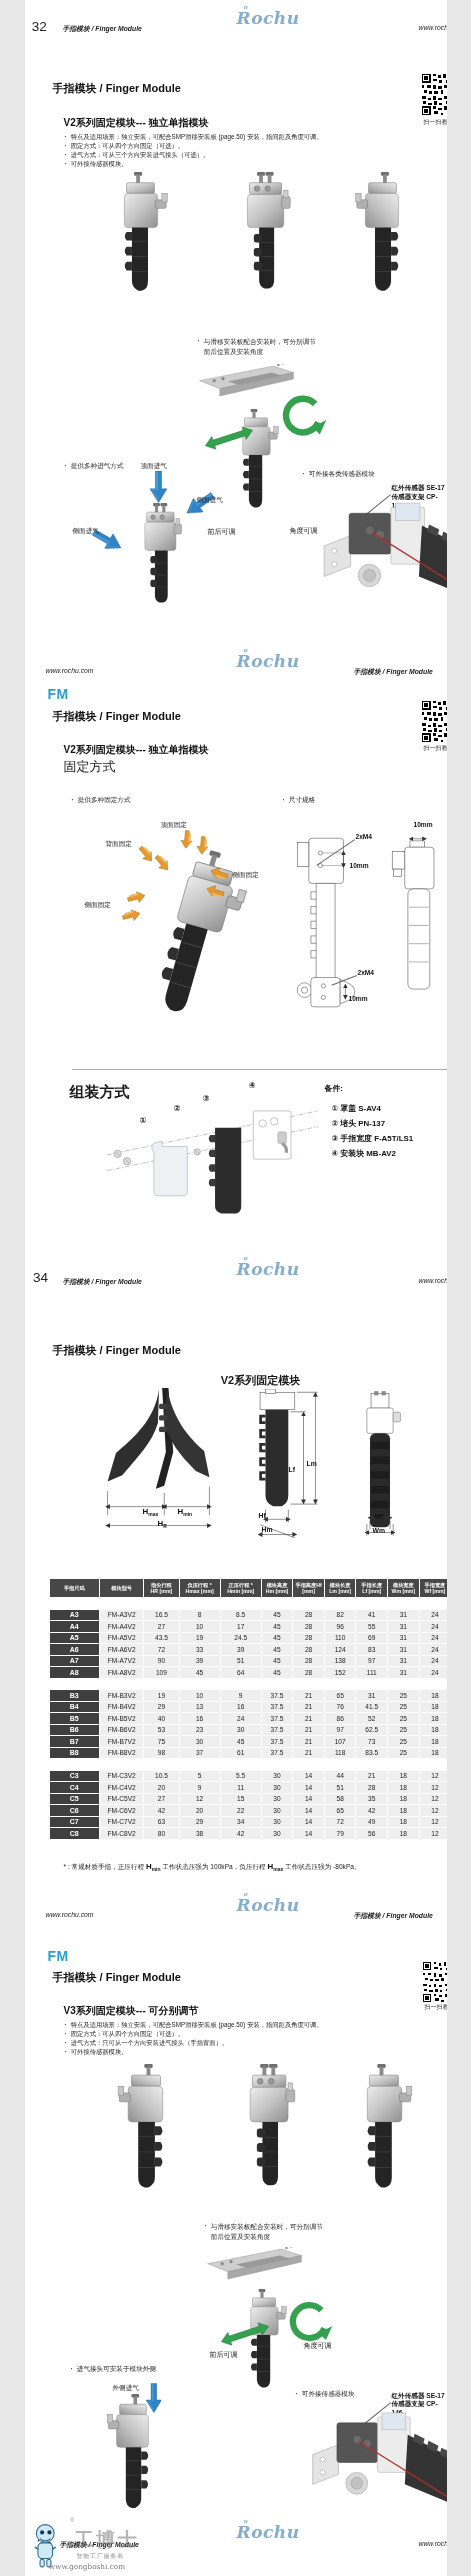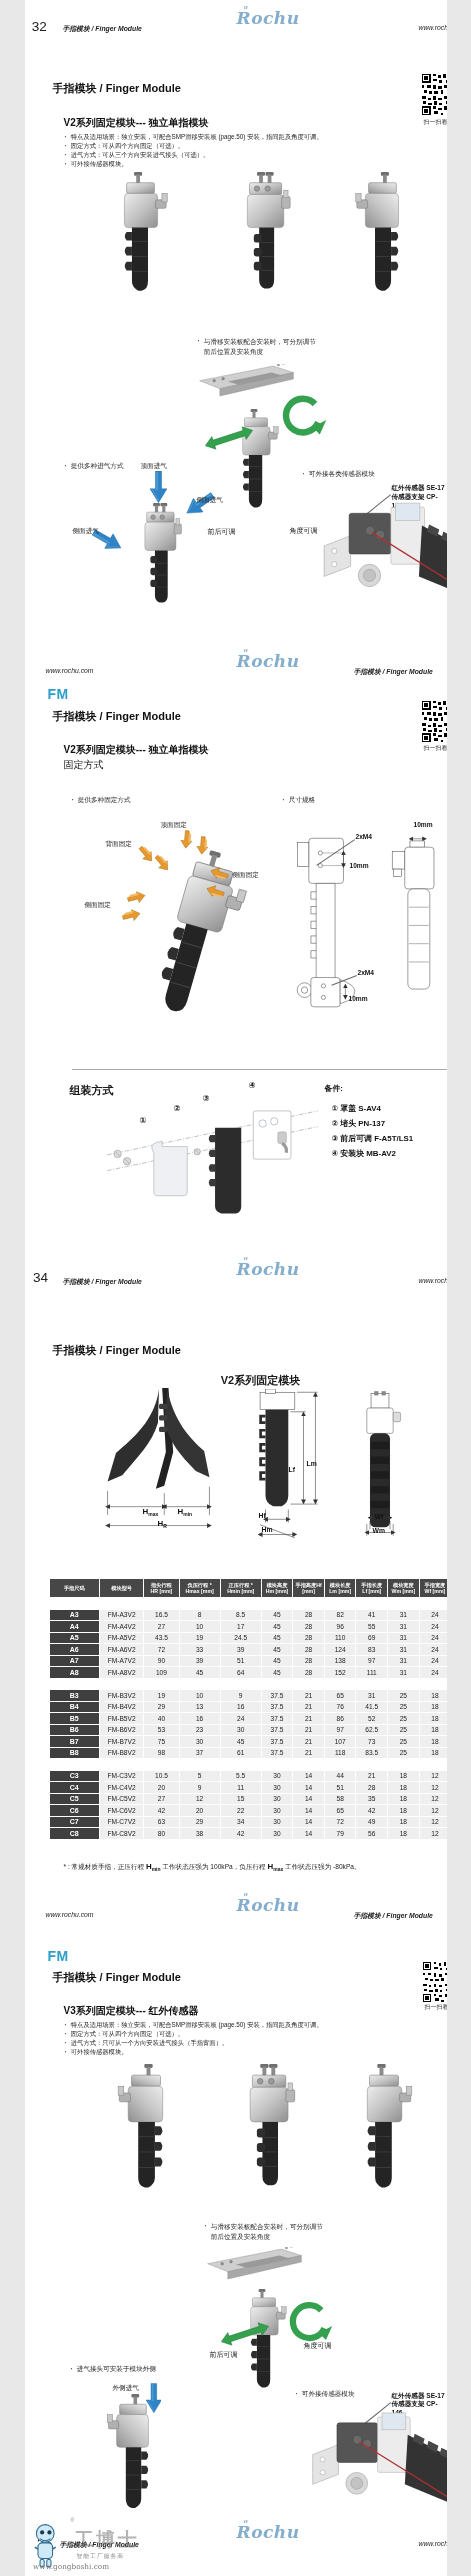--- a/index.html
+++ b/index.html
@@ -8,21 +8,21 @@
   .abs{position:absolute;}
   .pageno{font-size:13.6px;color:#222;font-weight:500;}
   .hdr-title{font-size:6.8px;font-style:italic;font-weight:bold;color:#222;}
   .hdr-site{font-size:6.8px;font-style:italic;color:#222;}
   .logo{font-family:"DejaVu Serif","Liberation Serif",serif;font-style:italic;font-weight:bold;
         font-size:17px;color:#85aecd;letter-spacing:0.5px;}
   .logo::before{content:"ʊ";display:block;font-size:5.8px;line-height:1px;margin-left:7.3px;color:#85aecd;}
   .fm{font-size:14px;font-weight:bold;color:#2b9fc9;letter-spacing:0.5px;}
   .title{font-size:11px;font-weight:bold;color:#111;}
   .section{font-size:10px;font-weight:bold;color:#111;}
-  .subtitle{font-size:10px;color:#222;}
+  .subtitle{font-size:13px;color:#222;}
   .qr-caption{font-size:6px;color:#333;text-align:center;width:48px;}
   .bullet-line{display:flex;font-size:6.3px;line-height:9px;color:#222;}
   .bullet-line .bm{width:6.3px;color:#444;font-weight:bold;flex:none;}
   .b-one{display:flex;font-size:6.6px;color:#222;}
   .b-one .bm{width:6.3px;color:#444;font-weight:bold;flex:none;}
   .dlabel{font-size:6.6px;color:#222;}
   .dlabel-b{font-size:6.6px;color:#111;font-weight:bold;}
   .glabel{font-size:7px;color:#222;}
   .note2{font-size:6.6px;line-height:10px;color:#222;}
   .parts-item{font-size:7.9px;font-weight:bold;color:#111;line-height:15px;}
@@ -36,21 +36,21 @@
         border-spacing:1.6px 1px;table-layout:fixed;}
   .spec th{background:#474747;color:#fff;font-size:5.2px;font-weight:bold;line-height:6.3px;
            height:17px;padding:0.5px 0.5px;text-align:center;}
   .spec td{background:#efefef;font-size:6.6px;text-align:center;height:10.5px;padding:0 0.5px;color:#222;}
   .spec td.size-cell{background:#3f3f3f;color:#fff;font-weight:bold;font-size:7px;}
   .spec tr.spacer td{background:transparent;height:10.5px;}
   .footnote{font-size:6.6px;color:#222;}
   .wm-big{font-size:19px;font-weight:bold;color:rgba(105,105,105,.5);letter-spacing:2.6px;
           font-family:"DejaVu Serif","Liberation Serif",serif;}
   .wm-slogan{font-size:5.8px;color:#8a8a8a;letter-spacing:1px;}
-  .wm-site{font-size:7.3px;color:#777;font-family:"DejaVu Serif","Liberation Serif",serif;}
+  .wm-site{font-size:7.3px;color:#777;font-family:"DejaVu Serif","Liberation Serif",serif;margin-left:16px;}
   .wm-reg{font-size:5.2px;color:#888;}
 </style>
 </head>
 <body>
 
 <div id="doc">
 
   <svg width="0" height="0" style="position:absolute" aria-hidden="true">
     <defs>
       <linearGradient id="silver" x1="0" y1="0" x2="1" y2="1">
@@ -433,33 +433,33 @@
       </svg>
     <div class="abs dlabel-b" style="left:331px;top:833px">2xM4</div>
     <div class="leader" style="left:330px;top:840px;width:46px;transform:rotate(146deg)"></div>
     <div class="abs dlabel-b" style="left:389px;top:821px">10mm</div>
     <div class="abs dlabel-b" style="left:325px;top:862px">10mm</div>
     <div class="abs dlabel-b" style="left:333px;top:969px">2xM4</div>
     <div class="leader" style="left:332px;top:976px;width:27px;transform:rotate(159deg)"></div>
     <div class="abs dlabel-b" style="left:324px;top:995px">10mm</div>
 
     <div class="abs divider" style="left:47px;top:1069px;width:377px"></div>
-    <div class="abs" style="left:45px;top:1083px;font-size:11px;font-weight:bold">组装方式</div>
+    <div class="abs" style="left:45px;top:1083px;font-size:15px;font-weight:bold">组装方式</div>
     <svg class="abs" style="left:79px;top:1091px" width="220" height="131" viewBox="0 0 420 250">
         <use href="#exploded"></use>
       </svg>
     <div class="abs callout" style="left:115px;top:1115px">①</div>
     <div class="abs callout" style="left:149px;top:1103px">②</div>
     <div class="abs callout" style="left:178px;top:1093px">③</div>
     <div class="abs callout" style="left:224px;top:1080px">④</div>
     <div class="abs" style="left:300px;top:1083px;font-size:7.9px;font-weight:bold">备件:</div>
     <div class="abs" style="left:307px;top:1101px">
         <div class="parts-item"><span>① 罩盖 S-AV4</span></div>
         <div class="parts-item"><span>② 堵头 PN-137</span></div>
-        <div class="parts-item"><span>③ 前后可调 F-A5T/LS1</span></div>
+        <div class="parts-item"><span>③ 手指宽度 F-A5T/LS1</span></div>
         <div class="parts-item"><span>④ 安装块 MB-AV2</span></div>
       </div>
   </section>
 
   <section>
     <div class="abs pageno" style="left:8.4px;top:1270px">34</div>
     <div class="abs hdr-title" style="left:38px;top:1277px">手指模块 / Finger Module</div>
     <div class="abs logo" style="left:212px;top:1258px">Rochu</div>
     <div class="abs hdr-site" style="left:394px;top:1277px">www.rochu.com</div>
 
@@ -827,21 +827,21 @@
     <div class="abs logo" style="left:212px;top:1894px">Rochu</div>
     <div class="abs hdr-title" style="left:329px;top:1911px">手指模块 / Finger Module</div>
     <div class="abs pageno" style="left:438px;top:1905px">35</div>
 
     <div class="abs fm" style="left:23px;top:1948px">FM</div>
     <div class="abs title" style="left:28px;top:1970px">手指模块 / Finger Module</div>
     <svg class="abs" style="left:398px;top:1962px" width="40" height="40" viewBox="0 0 33 33" shape-rendering="crispEdges">
         <use href="#qr"></use>
       </svg>
     <div class="abs qr-caption" style="left:394px;top:2003px">扫一扫看视频</div>
-    <div class="abs section" style="left:39px;top:2004px">V3系列固定模块--- 红外传感器</div>
+    <div class="abs section" style="left:39px;top:2004px">V3系列固定模块--- 可分别调节</div>
     <div class="abs" style="left:40px;top:2020px;width:367px">
         <div class="bullet-line">
           <span class="bm">·</span>
           <span>特点及适用场景：独立安装，可配合SMP滑移安装板 (page.50) 安装，指间距及角度可调。</span>
         </div>
         <div class="bullet-line">
           <span class="bm">·</span>
           <span>固定方式：可从四个方向固定（可选）。</span>
         </div>
         <div class="bullet-line">

